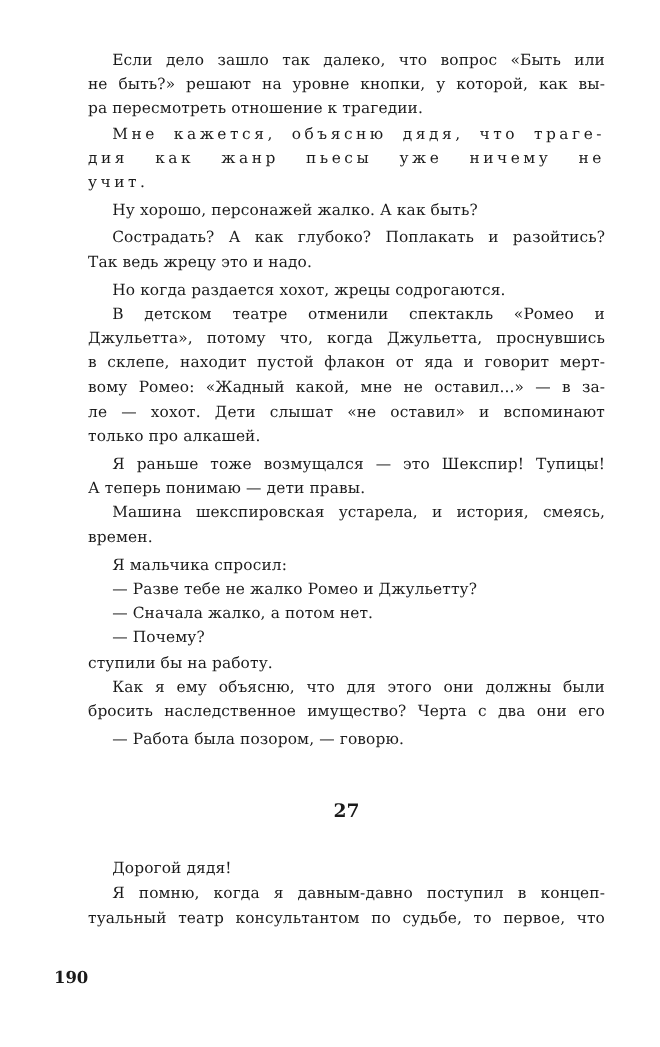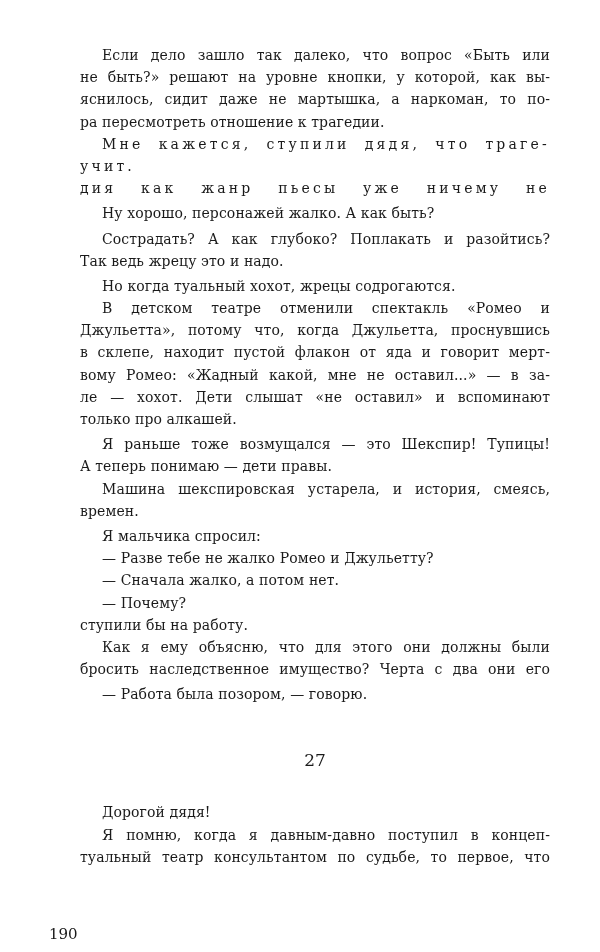--- a/index.html
+++ b/index.html
@@ -37,62 +37,60 @@
       text-indent: 22px;
     }
     .line.spaced {
       letter-spacing: 3.2px;
     }
     .para-gap {
       height: 3px;
     }
     .chapter-number {
       text-align: center;
-      font-weight: normal;
+      font-weight: bold;
       font-size: 17px;
       margin-top: 44px;
       margin-bottom: 30px;
       height: 22px;
       line-height: 22px;
     }
     .page-number {
       position: absolute;
       left: 49px;
       top: 880px;
-      font-weight: normal;
+      font-weight: bold;
       font-size: 15px;
       font-family: "DejaVu Serif", serif;
-      margin-top: 45px;
     }
   </style>
 </head>
 <body>
 
 <div class="page">
 
   <div class="text-block">
 
     <div class="line indent">Если дело зашло так далеко, что вопрос «Быть или</div>
     <div class="line">не быть?» решают на уровне кнопки, у которой, как вы-</div>
-    <div class="line">яснилось, сидит даже не мартышка, а наркоман, то по-</div>
     <div class="line last">ра пересмотреть отношение к трагедии.</div>
 
-    <div class="line indent spaced">Мне кажется, ступили дядя, что траге-</div>
+    <div class="line indent spaced">Мне кажется, объясню дядя, что траге-</div>
+    <div class="line spaced">дия как жанр пьесы уже ничему не</div>
     <div class="line last spaced">учит.</div>
-    <div class="line spaced">дия как жанр пьесы уже ничему не</div>
     <div class="para-gap"></div>
 
     <div class="line indent last">Ну хорошо, персонажей жалко. А как быть?</div>
     <div class="para-gap"></div>
 
     <div class="line indent">Сострадать? А как глубоко? Поплакать и разойтись?</div>
     <div class="line last">Так ведь жрецу это и надо.</div>
     <div class="para-gap"></div>
 
-    <div class="line indent last">Но когда туальный хохот, жрецы содрогаются.</div>
+    <div class="line indent last">Но когда раздается хохот, жрецы содрогаются.</div>
 
     <div class="line indent">В детском театре отменили спектакль «Ромео и</div>
     <div class="line">Джульетта», потому что, когда Джульетта, проснувшись</div>
     <div class="line">в склепе, находит пустой флакон от яда и говорит мерт-</div>
     <div class="line">вому Ромео: «Жадный какой, мне не оставил...» — в за-</div>
     <div class="line">ле — хохот. Дети слышат «не оставил» и вспоминают</div>
     <div class="line last">только про алкашей.</div>
     <div class="para-gap"></div>
 
     <div class="line indent">Я раньше тоже возмущался — это Шекспир! Тупицы!</div>

